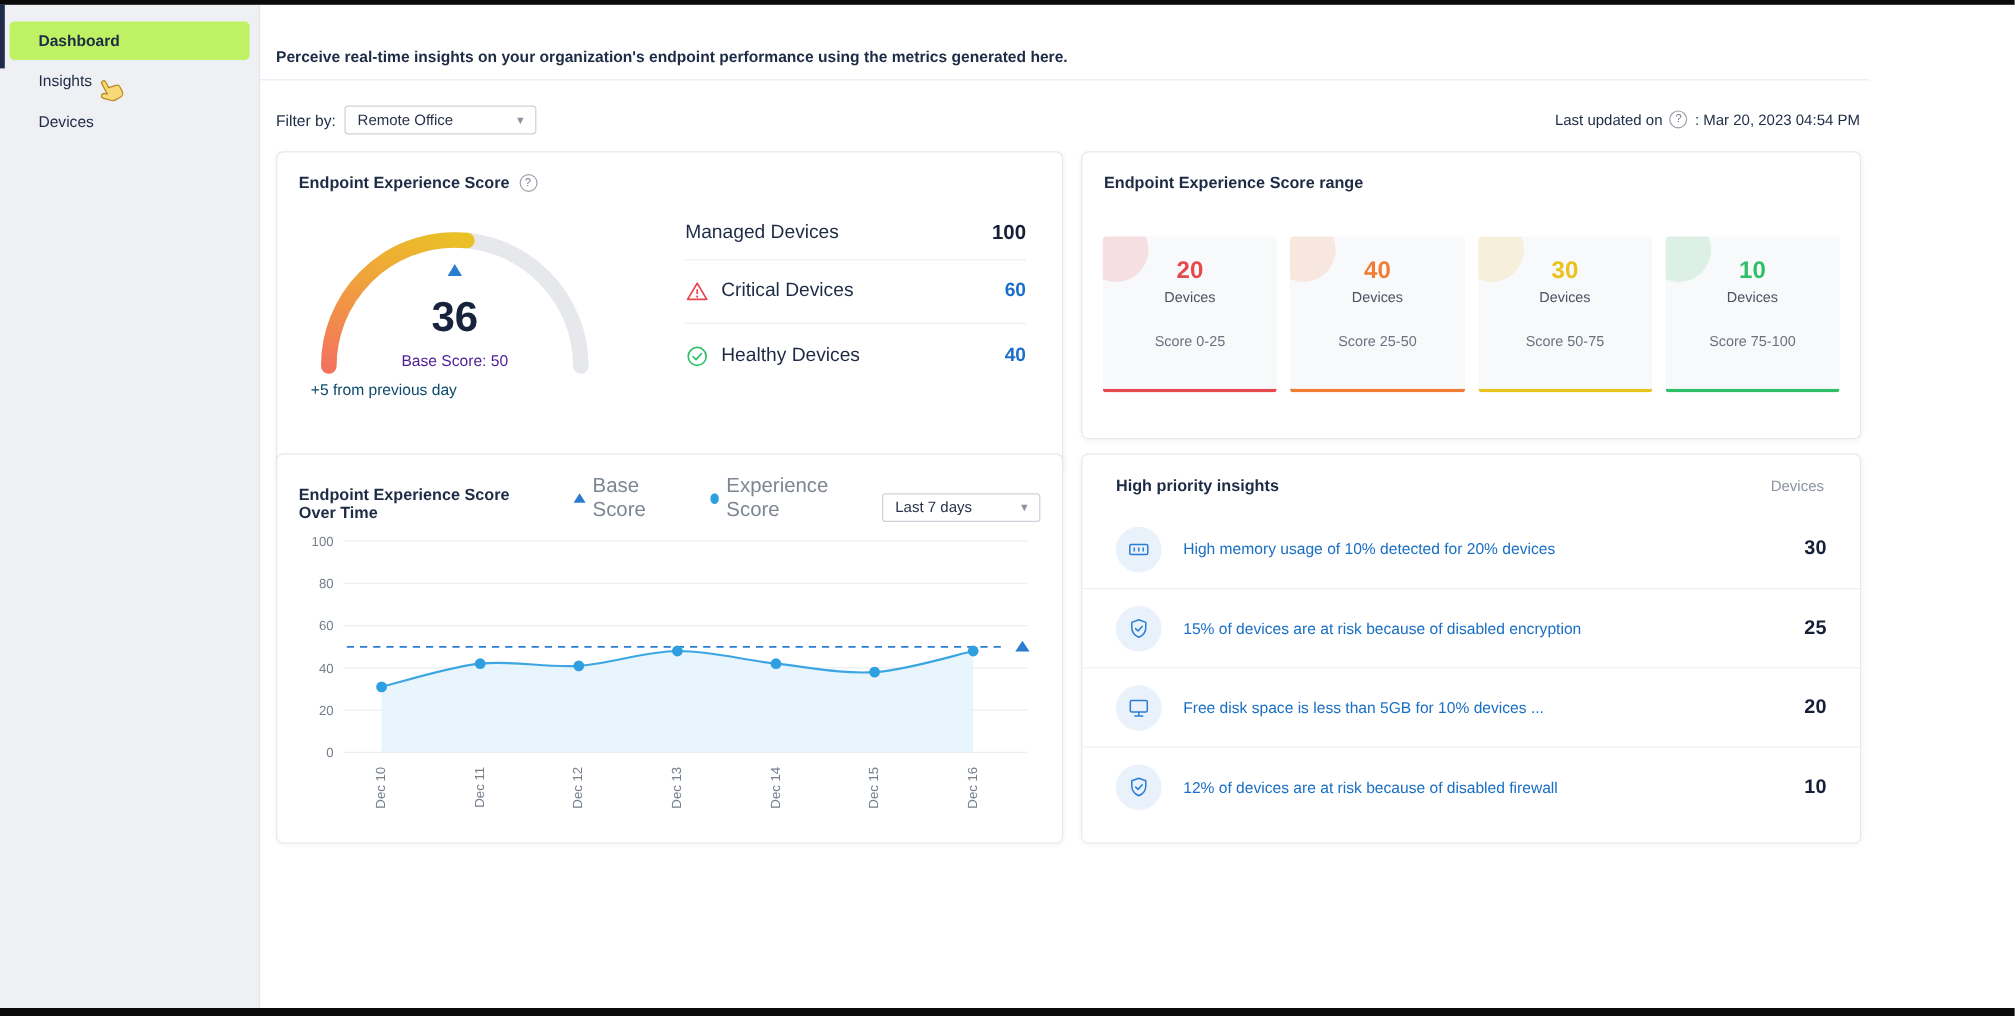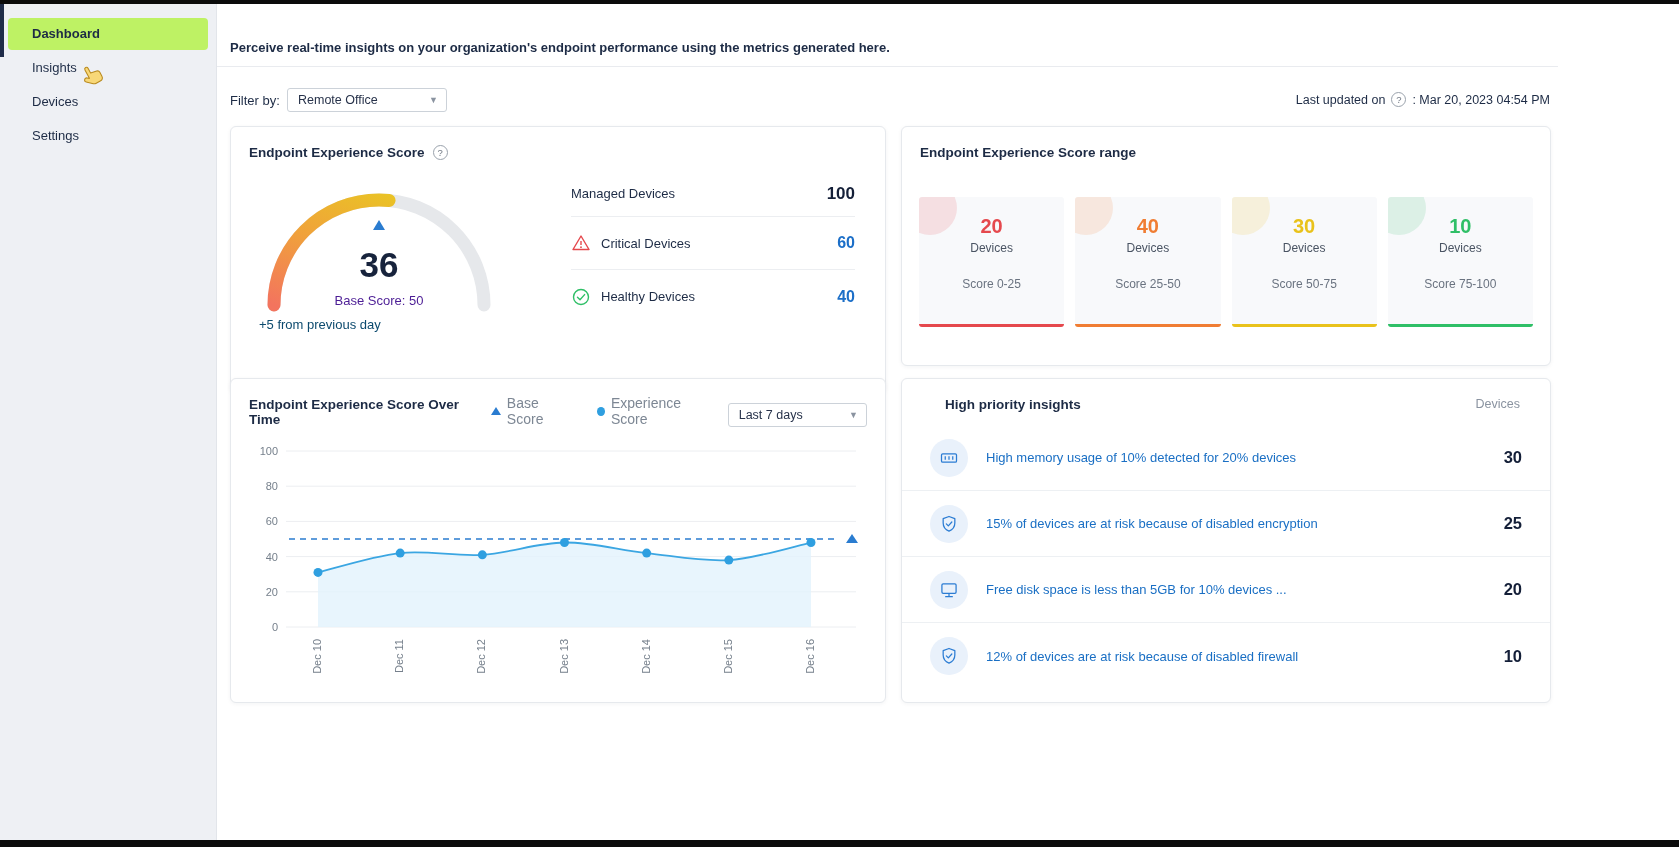--- a/index.html
+++ b/index.html
@@ -41,44 +41,44 @@
   .gauge-wrap{position:absolute;left:28px;top:58px;width:240px;height:180px}
   .gauge-wrap svg{position:absolute;left:0;top:0}
   .gauge-score{position:absolute;top:60px;left:0;width:100%;text-align:center;font-size:35px;font-weight:bold;color:#17233c}
   .gauge-base{position:absolute;top:108px;left:0;width:100%;text-align:center;font-size:13px;color:#4c1d95}
   .gauge-delta{position:absolute;top:132px;left:0;width:100%;text-align:left;font-size:13px;color:#0c4a6e}
 
   .score-stats{position:absolute;left:340px;right:30px;top:44px}
   .stat-row{display:flex;align-items:center;height:53px;border-bottom:1px solid #eceef1;gap:10px}
   .stat-row.first{height:46px}
   .stat-row.last{border-bottom:none}
-  .stat-label{font-size:13px;color:#1d2b45}
+  .stat-label{font-size:16px;color:#1d2b45}
   .stat-value{margin-left:auto;font-weight:bold}
   .stat-value.dark{font-size:17px;color:#141f38}
   .stat-value.blue{font-size:16px;color:#1c6fc8}
 
   
   .range-row{position:absolute;left:17px;right:17px;top:70px;display:flex;gap:11px}
   .range-mini{position:relative;flex:1;height:130px;background:#f8f9fb;border-radius:3px;border-bottom:3px solid var(--c,#ccc);text-align:center;padding-top:18px;overflow:hidden}
   .range-mini::before{content:"";position:absolute;left:-16px;top:-16px;width:54px;height:54px;border-radius:50%;background:var(--c,#ccc);opacity:.14}
   .range-count{font-size:20px;font-weight:bold;color:var(--c,#333)}
   .range-devices{font-size:12px;color:#4a5463;margin-top:3px}
   .range-score{font-size:12px;color:#6a7380;margin-top:22px}
 
   
   .trend-head{display:flex;align-items:flex-end;padding:16px 18px 0}
   .legend-item{display:flex;align-items:center;margin-left:30px}
   .tri-up{width:0;height:0;border-left:5px solid transparent;border-right:5px solid transparent;border-bottom:8px solid #2a7cd0;display:inline-block;margin-right:6px}
   .dot{width:9px;height:9px;border-radius:50%;background:#2f9fe0;display:inline-block;margin-right:6px}
-  .legend-label{font-size:14px;color:#7d8794}
+  .legend-label{font-size:17px;color:#7d8794}
   .period-dd{margin-left:22px;width:158px}
   #trend-chart{position:absolute;left:12px;top:50px}
 
   
-  .insights-head{position:absolute;left:43px;right:30px;top:18px;display:flex;align-items:flex-start}
+  .insights-head{position:absolute;left:28px;right:30px;top:18px;display:flex;align-items:flex-end}
   .insights-devices{margin-left:auto;font-size:12.5px;color:#8a93a0}
   .insights-list{position:absolute;left:0;right:0;top:46px}
   .insight-row{display:flex;align-items:center;height:66px;padding:0 28px;border-bottom:1px solid #edf0f3}
   .insight-row.last{border-bottom:none}
   .insight-icon{width:38px;height:38px;border-radius:50%;background:#e9f1fb;display:flex;align-items:center;justify-content:center;flex:none}
   .insight-text{margin-left:18px;font-size:13px;color:#1a6fc4}
   .insight-value{margin-left:auto;font-size:16.5px;font-weight:bold;color:#141f38}
 </style>
 </head>
 <body>
@@ -88,23 +88,20 @@
 
 <aside class="sidebar" data-interactable="false">
   <div class="side-item active" data-interactable="true">
     <span data-interactable="false">Dashboard</span>
   </div>
   <div class="side-item" data-interactable="true">
     <span data-interactable="false">Insights</span>
   </div>
   <div class="side-item" data-interactable="true">
     <span data-interactable="false">Devices</span>
-  </div>
-  <div class="side-item" data-interactable="true">
-    <span data-interactable="false">Settings</span>
   </div>
   <svg class="hand-cursor" data-interactable="false" viewBox="0 0 24 24">
     <g transform="rotate(-28 12 12)">
       <path d="M9.5 1.5c-.8 0-1.5.7-1.5 1.5v8.2l-1.6-1.3c-.8-.6-1.9-.5-2.5.3-.6.7-.5 1.8.2 2.4l4.6 4.2c.6.5 1.3.8 2.1.8h4.3c1.8 0 3.2-1.4 3.2-3.2v-3.6c0-1.1-.8-2-1.9-2.2l-5.4-1V3c0-.8-.7-1.5-1.5-1.5z" fill="#f8d878" stroke="#b98a1e" stroke-width="0.9" stroke-linejoin="round"></path>
     </g>
   </svg>
 </aside>
 
 <main class="main" data-interactable="false">
   <div class="desc" data-interactable="false">Perceive real-time insights on your organization's endpoint performance using the metrics generated here.</div>

